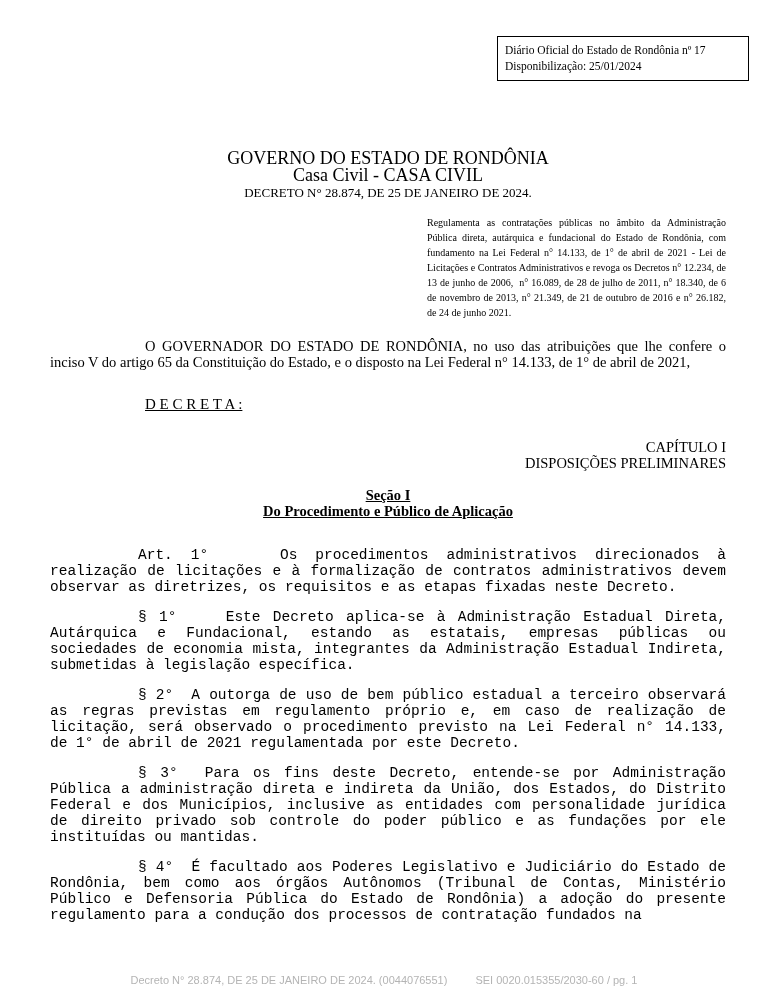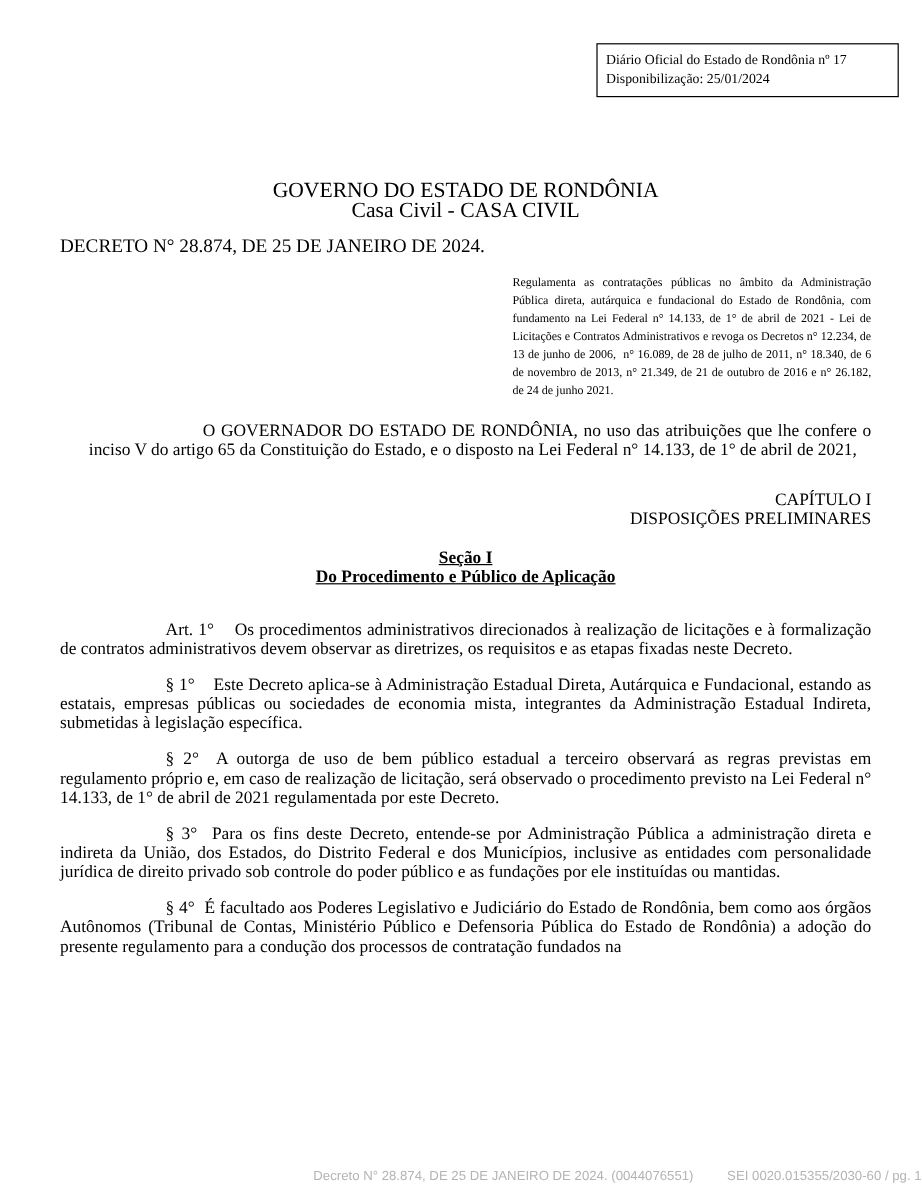--- a/index.html
+++ b/index.html
@@ -58,39 +58,38 @@
   .content {
     padding: 0 42px 0 50px;
   }
   .spacer-header { height: 150px; }
   .h-org, .h-dept {
     text-align: center;
     font-size: 18px;
     line-height: 17px;
   }
   .h-decree {
-    text-align: left;
-    font-size: 16px;
+    text-align: center;
+    font-size: 13px;
     line-height: 17px;
-    margin-top: 13px;
+    margin-top: 0;
   }
   .ementa {
     margin-top: 14px;
     margin-left: 377px;
     font-size: 10px;
     line-height: 15px;
     text-align: justify;
   }
   .preamble {
     margin-top: 18px;
     font-size: 14.5px;
     line-height: 16px;
     text-align: justify;
     text-indent: 95px;
-    margin-left: 24px;
   }
   .decreta {
     margin-top: 26px;
     margin-left: 95px;
     font-size: 15px;
   }
   .decreta span { text-decoration: underline; }
   .chap-title, .chap-sub {
     text-align: right;
     font-size: 14.5px;
@@ -105,29 +104,30 @@
     text-decoration: underline;
   }
   .sec-title { margin-top: 16px; }
   .articles { margin-top: 28px; }
   .art {
     font-size: 14.5px;
     line-height: 16px;
     text-align: justify;
     text-indent: 88px;
     margin: 0 0 14px 0;
+    font-family: Liberation Mono, monospace;
   }
   
   .footer {
     position: absolute;
     left: 0;
     bottom: 8px;
     width: 100%;
     display: flex;
-    justify-content: flex-end;
+    justify-content: center;
     gap: 28px;
     font-family: "Liberation Sans", sans-serif;
     font-size: 11px;
     color: #b4b4b4;
   }
 </style>
 </head>
 <body>
 
 <div class="page">
@@ -142,20 +142,23 @@
     <div class="spacer-header"></div>
 
     <div class="h-org">GOVERNO DO ESTADO DE RONDÔNIA</div>
     <div class="h-dept">Casa Civil - CASA CIVIL</div>
     <div class="h-decree">DECRETO N° 28.874, DE 25 DE JANEIRO DE 2024.</div>
 
     <div class="ementa">Regulamenta as contratações públicas no âmbito da Administração Pública direta, autárquica e fundacional do Estado de Rondônia, com fundamento na Lei Federal n° 14.133, de 1° de abril de 2021 - Lei de Licitações e Contratos Administrativos e revoga os Decretos n° 12.234, de 13 de junho de 2006,&nbsp; n° 16.089, de 28 de julho de 2011, n° 18.340, de 6 de novembro de 2013, n° 21.349, de 21 de outubro de 2016 e n° 26.182, de 24 de junho 2021.</div>
 
     <div class="preamble">O GOVERNADOR DO ESTADO DE RONDÔNIA, no uso das atribuições que lhe confere o inciso V do artigo 65 da Constituição do Estado, e o disposto na Lei Federal n° 14.133, de 1° de abril de 2021,</div>
 
+    <div class="decreta">
+      <span>D E C R E T A :</span>
+    </div>
 
     <div class="chap-title">CAPÍTULO I</div>
     <div class="chap-sub">DISPOSIÇÕES PRELIMINARES</div>
 
     <div class="sec-title">Seção I</div>
     <div class="sec-sub">Do Procedimento e Público de Aplicação</div>
 
     <div class="articles">
       <p class="art">Art. 1°&nbsp;&nbsp;&nbsp; Os procedimentos administrativos direcionados à realização de licitações e à formalização de contratos administrativos devem observar as diretrizes, os requisitos e as etapas fixadas neste Decreto.</p>
       <p class="art">§ 1°&nbsp;&nbsp;&nbsp; Este Decreto aplica-se à Administração Estadual Direta, Autárquica e Fundacional, estando as estatais, empresas públicas ou sociedades de economia mista, integrantes da Administração Estadual Indireta, submetidas à legislação específica.</p>

